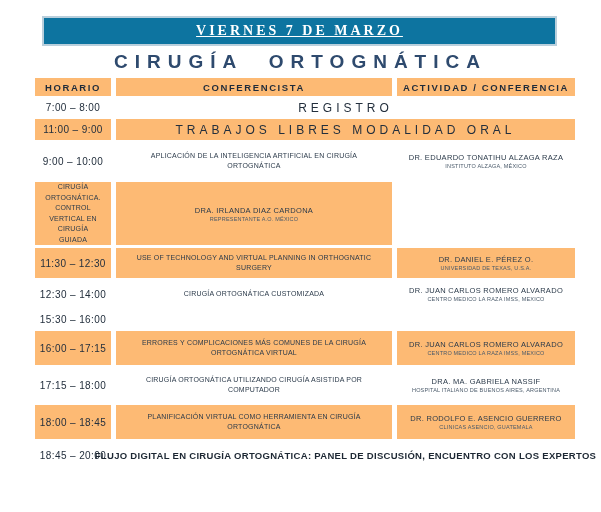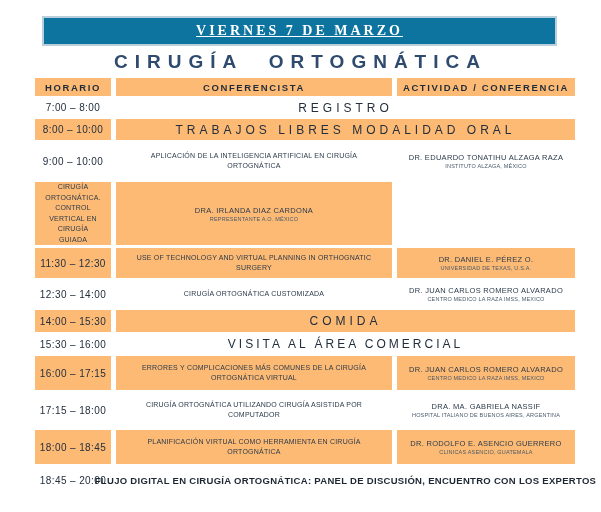--- a/index.html
+++ b/index.html
@@ -63,21 +63,21 @@
       <div class="cell hdr">CONFERENCISTA</div>
       <div class="cell hdr">ACTIVIDAD / CONFERENCIA</div>
     </div>
 
     <div class="row" style="min-height:17px">
       <div class="cell time">7:00 – 8:00</div>
       <div class="cell span-cell big">REGISTRO</div>
     </div>
 
     <div class="row blue" style="min-height:21px">
-      <div class="cell time">8:00 – 10:00</div>
+      <div class="cell time">11:00 – 9:00</div>
       <div class="cell span-cell big">TRABAJOS LIBRES MODALIDAD ORAL</div>
     </div>
 
     <div class="row" style="min-height:36px">
       <div class="cell time">9:00 – 10:00</div>
       <div class="cell act">APLICACIÓN DE LA INTELIGENCIA ARTIFICIAL EN CIRUGÍA ORTOGNÁTICA</div>
       <div class="cell">
         <div class="spk-name">DR. EDUARDO TONATIHU ALZAGA RAZA</div>
         <div class="spk-aff">INSTITUTO ALZAGA, MÉXICO</div>
       </div>
@@ -103,28 +103,23 @@
 
     <div class="row" style="min-height:26px">
       <div class="cell time">12:30 – 14:00</div>
       <div class="cell act">CIRUGÍA ORTOGNÁTICA CUSTOMIZADA</div>
       <div class="cell">
         <div class="spk-name">DR. JUAN CARLOS ROMERO ALVARADO</div>
         <div class="spk-aff">CENTRO MEDICO LA RAZA IMSS, MEXICO</div>
       </div>
     </div>
 
-    <div class="row blue" style="min-height:22px">
-      <div class="cell time">14:00 – 15:30</div>
-      <div class="cell span-cell big">COMIDA</div>
-    </div>
 
     <div class="row" style="min-height:18px">
       <div class="cell time">15:30 – 16:00</div>
-      <div class="cell span-cell big" style="font-size:12px; letter-spacing:3px">VISITA AL ÁREA COMERCIAL</div>
     </div>
 
     <div class="row blue" style="min-height:34px">
       <div class="cell time">16:00 – 17:15</div>
       <div class="cell act">ERRORES Y COMPLICACIONES MÁS COMUNES DE LA CIRUGÍA ORTOGNÁTICA VIRTUAL</div>
       <div class="cell">
         <div class="spk-name">DR. JUAN CARLOS ROMERO ALVARADO</div>
         <div class="spk-aff">CENTRO MEDICO LA RAZA IMSS, MEXICO</div>
       </div>
     </div>

